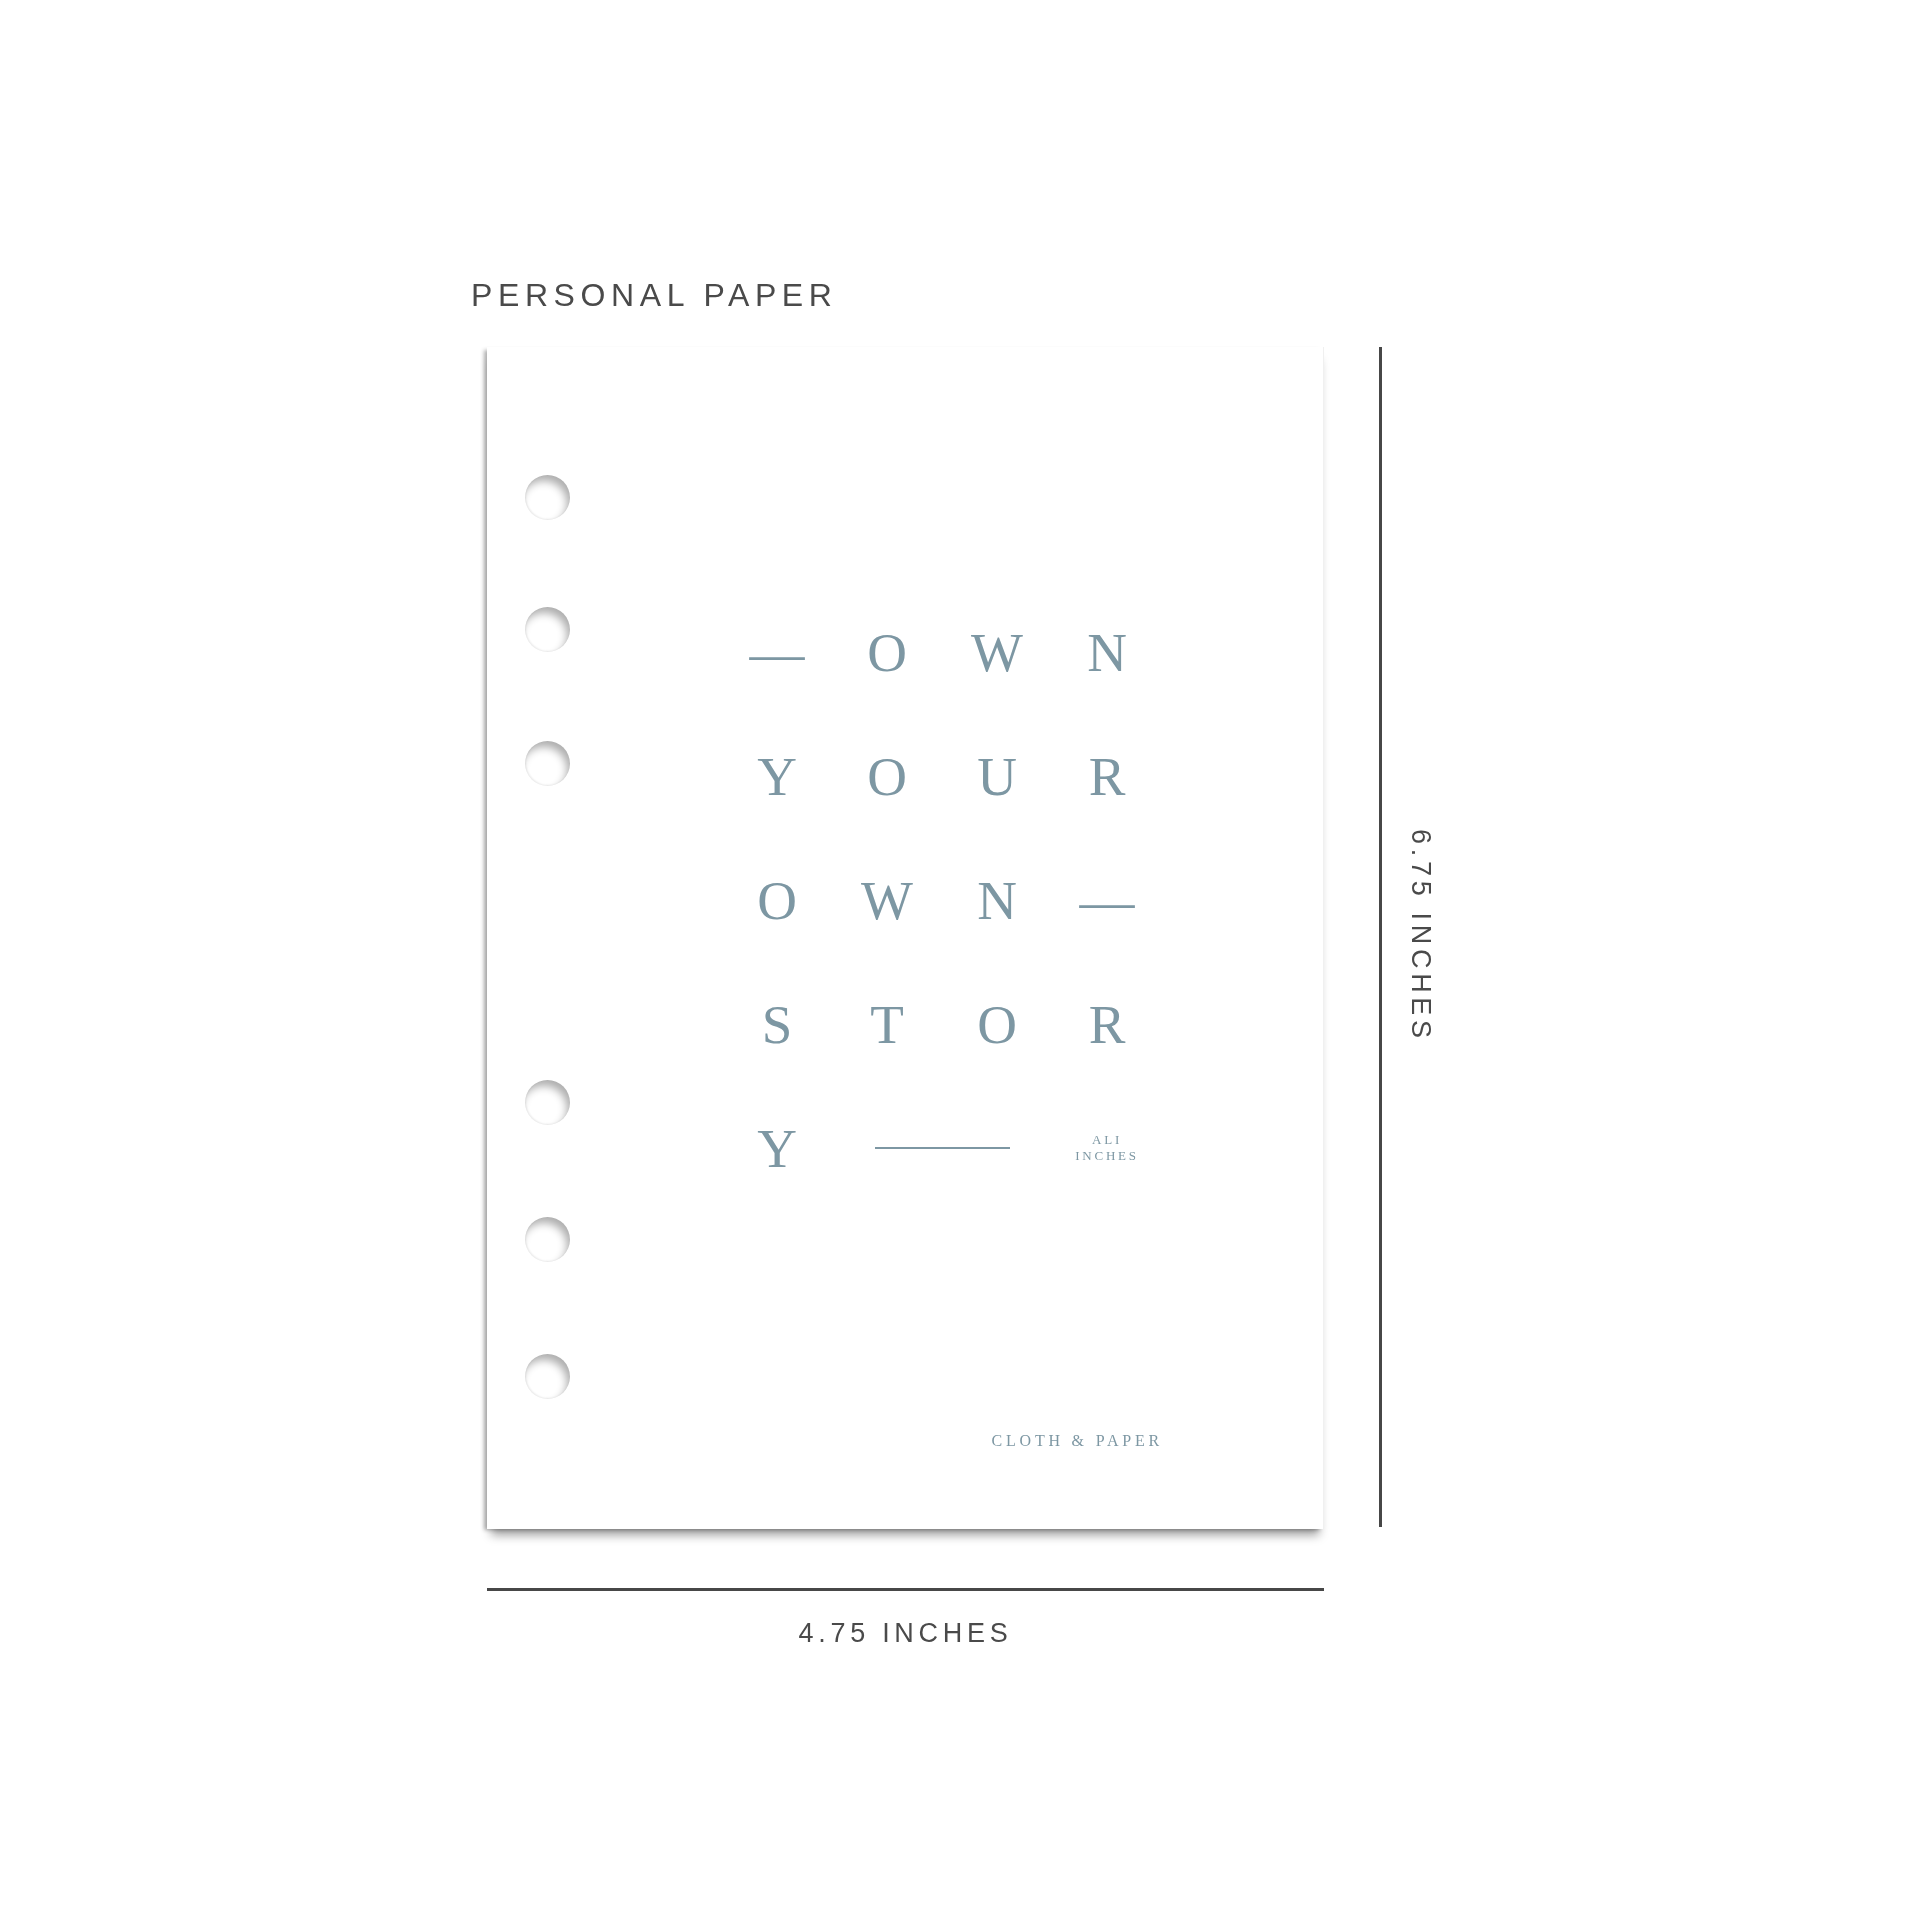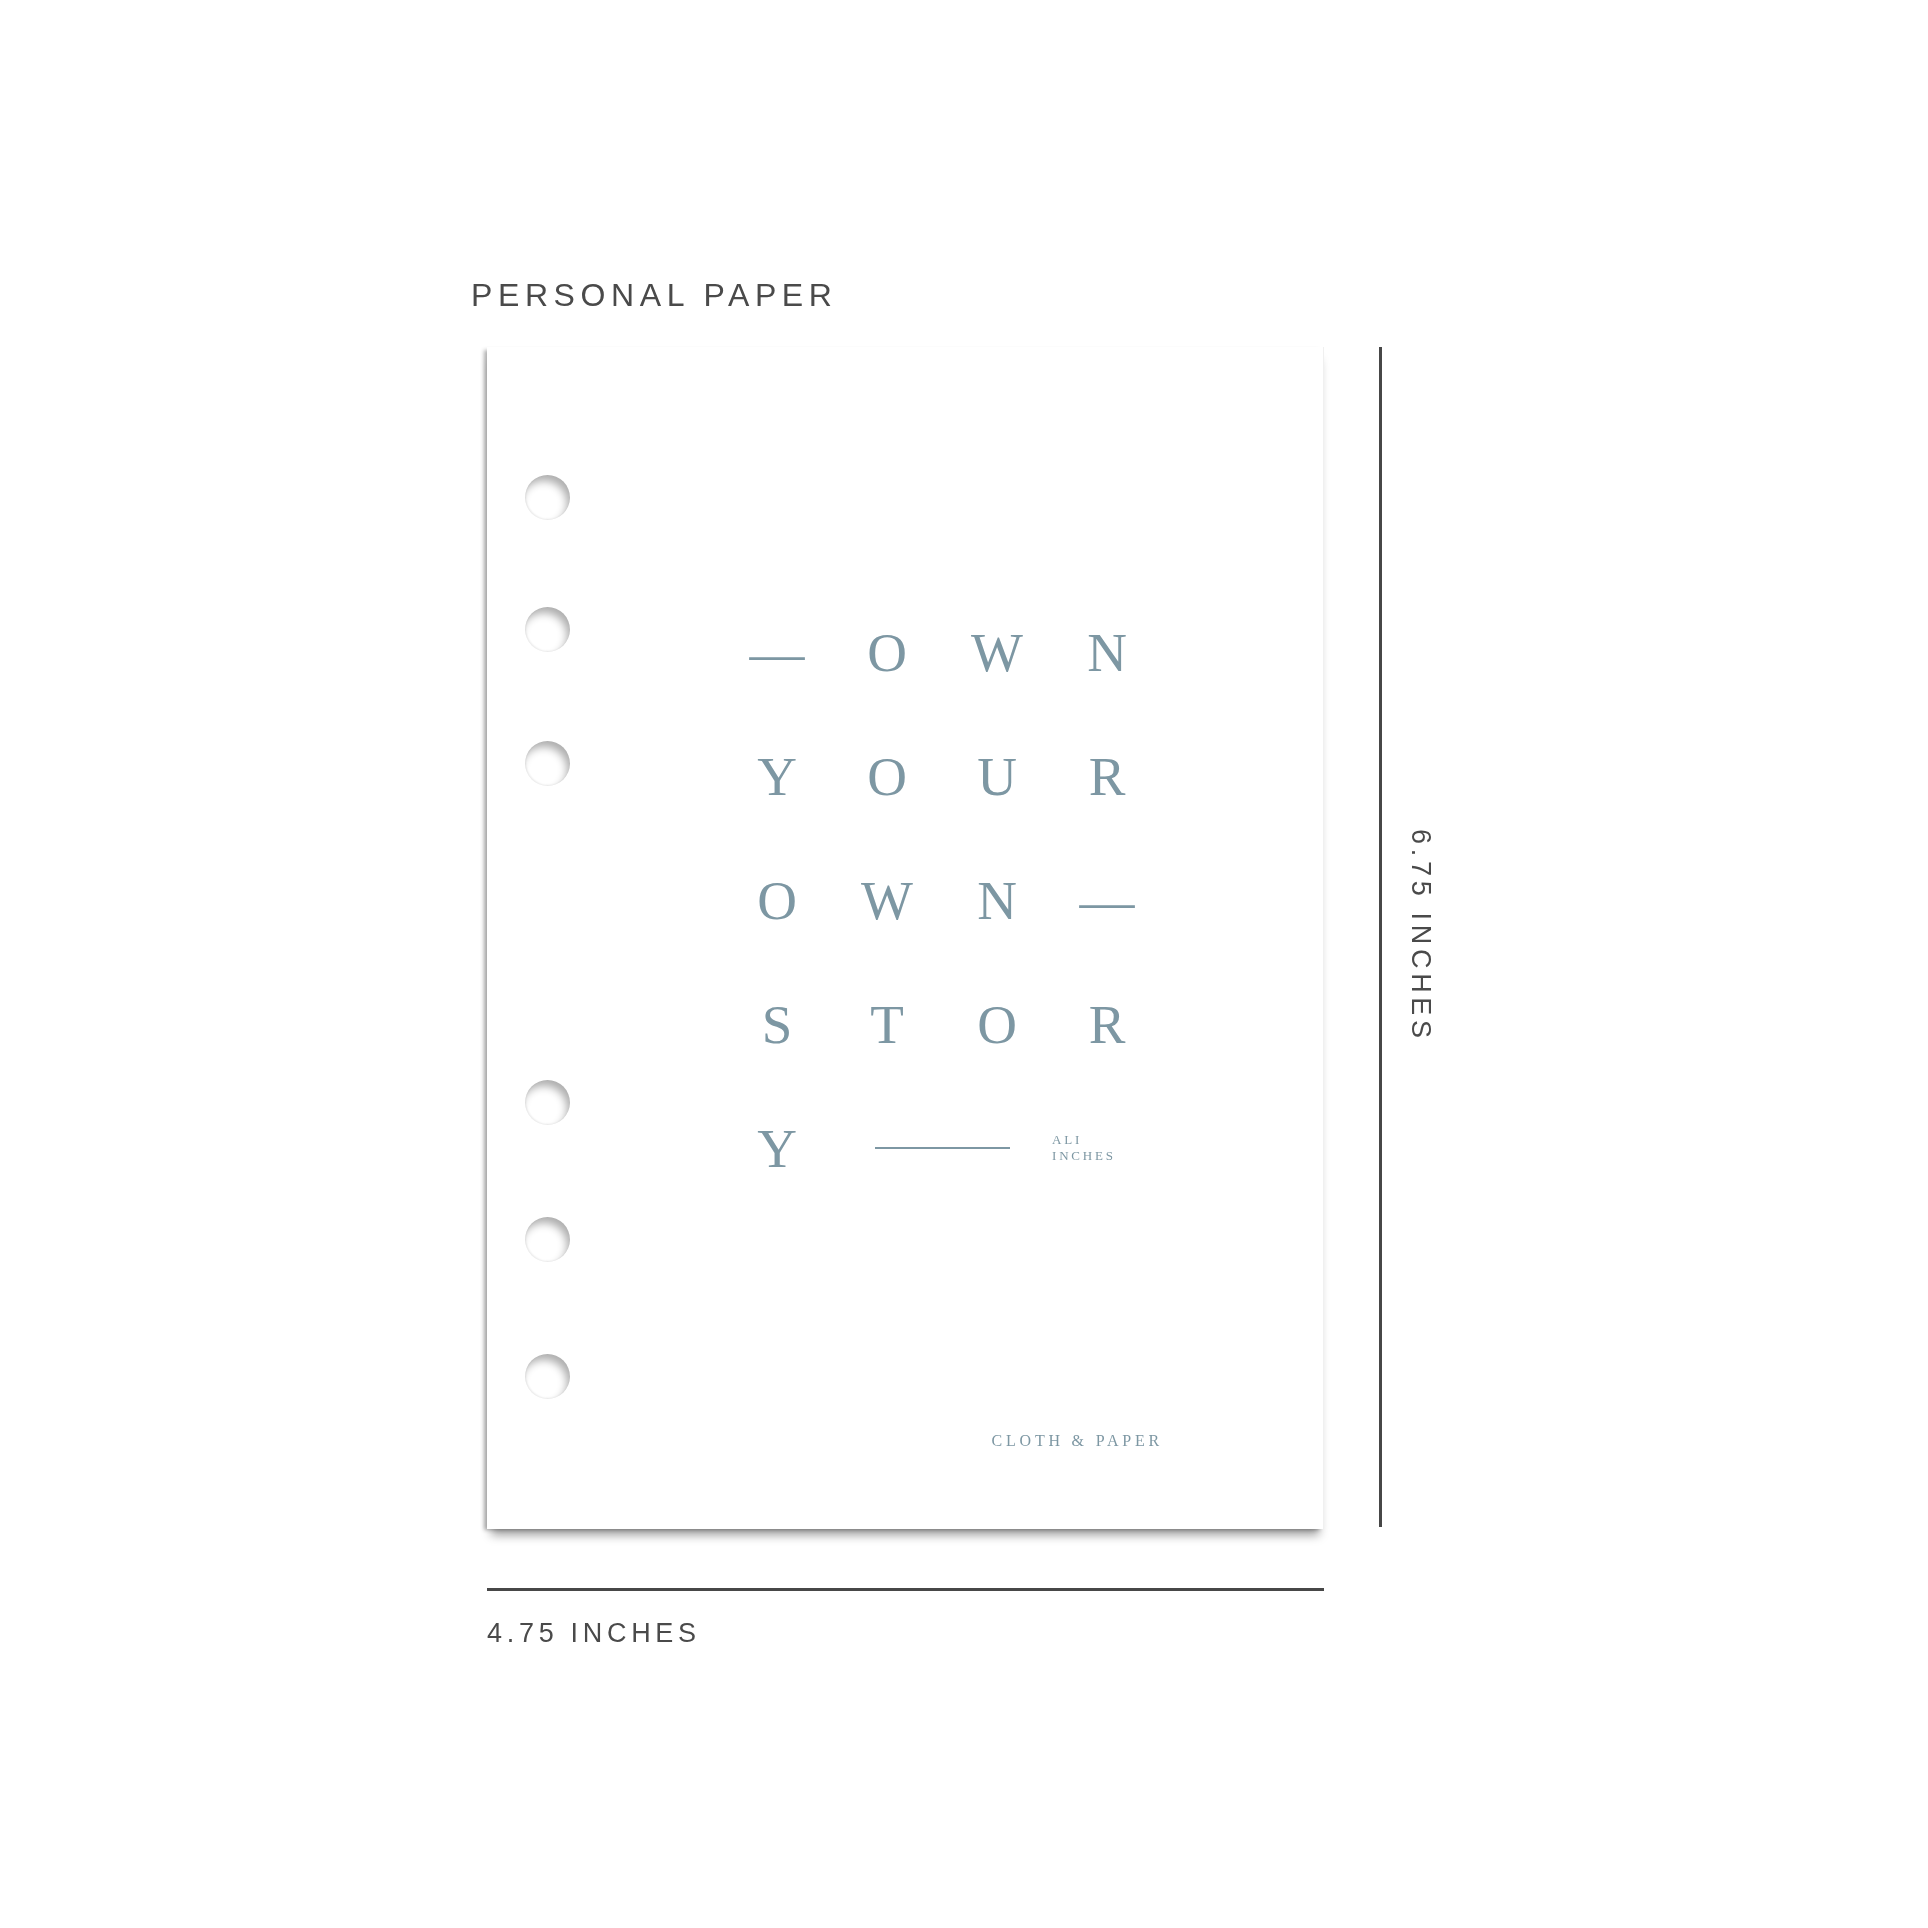--- a/index.html
+++ b/index.html
@@ -42,21 +42,21 @@
     font-family:"Liberation Serif", serif;
   }
   .qrow{display:flex;height:124px;align-items:center;}
   .qcell{
     width:110px;text-align:center;
     font-size:55px;line-height:1;letter-spacing:0;
   }
   .q5-line-wrap{width:220px;display:flex;justify-content:center;align-items:center;}
   .q5-line{width:135px;height:2.8px;background:var(--quote-blue);}
   .q-attr{
-    width:110px;
+    width:110px;text-align:center;
     font-size:13px;line-height:16px;letter-spacing:2.8px;
   }
 
   .brand-label{
     position:absolute;left:235px;top:1085px;width:441px;text-align:right;
     font-family:"Liberation Serif", serif;
     font-size:16px;letter-spacing:3.8px;color:var(--quote-blue);
   }
 
   
@@ -68,21 +68,21 @@
     position:absolute;left:1405px;top:829px;
     writing-mode:vertical-rl;text-orientation:mixed;
     font-size:27px;font-weight:300;letter-spacing:4.7px;
     color:var(--annot-gray);
   }
   .hline{
     position:absolute;left:487px;top:1588px;width:837px;height:2.8px;
     background:#474747;
   }
   .hlabel{
-    position:absolute;left:487px;top:1618px;width:837px;text-align:left;
+    position:absolute;left:487px;top:1618px;width:837px;text-align:center;
     font-size:27px;font-weight:300;letter-spacing:4.7px;
     color:var(--annot-gray);
   }
 </style>
 </head>
 <body>
 
 <div class="size-label">PERSONAL PAPER</div>
 
 <div class="page">

